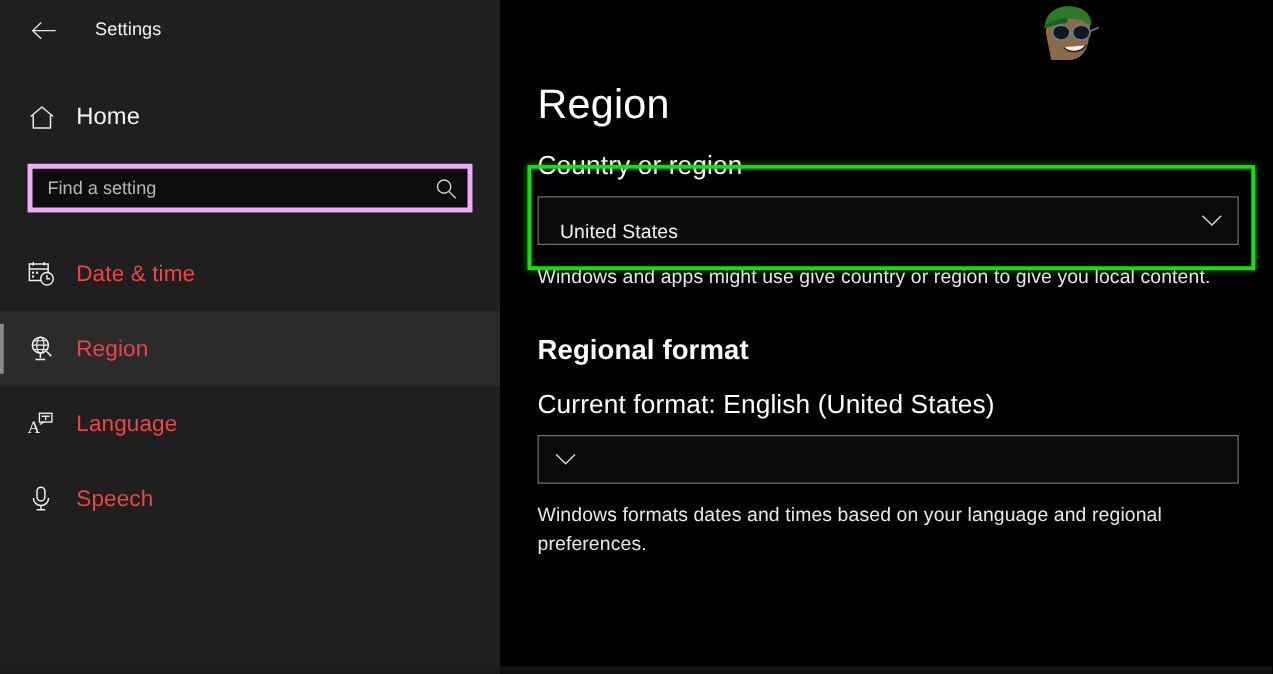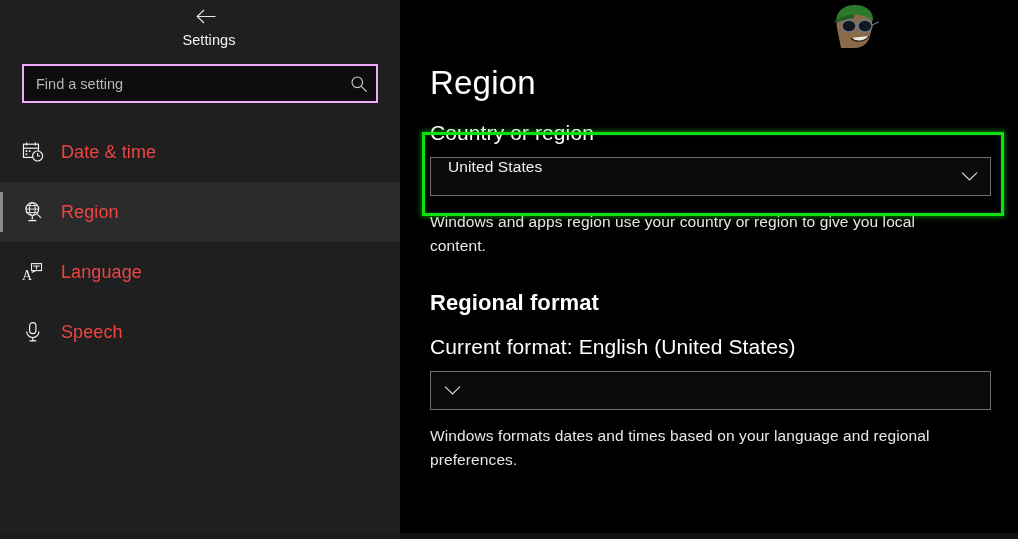--- a/index.html
+++ b/index.html
@@ -20,21 +20,20 @@
   .sidebar {
     width: 400px; height: 539px;
     background: #1f1f1f;
     position: relative;
     flex: 0 0 400px;
   }
   .titlebar {
     height: 48px;
     display: flex;
     align-items: center;
-    flex-direction: column;
   }
   .back-btn {
     width: 46px; height: 34px;
     margin-left: 12px;
     display: flex; align-items: center; justify-content: center;
     cursor: pointer;
   }
   .back-btn svg { display: block; }
   .app-title {
     font-size: 14.5px;
@@ -52,21 +51,21 @@
   }
   .home-icon { width: 22px; height: 22px; display:flex; align-items:center; justify-content:center; }
   .home-label {
     font-size: 19px; color: #f4f4f4;
     margin-left: 17px; letter-spacing: .1px;
   }
 
   .search-wrap {
     margin: 16px 22px 0 22px;
     height: 39px;
-    border: 2px solid #f0abfc;
+    border: 4px solid #f0abfc;
     background: #0d0d0d;
     display: flex; align-items: center;
     position: relative;
   }
   .search-input {
     flex: 1;
     background: transparent;
     border: none; outline: none;
     color: #d8d8d8;
     font-family: "Liberation Sans", sans-serif;
@@ -145,21 +144,21 @@
     font-size: 21px;
     color: #ffffff;
     margin-top: 19px;
     letter-spacing: .1px;
   }
   .dropdown {
     margin-top: 12px;
     width: 561px; height: 39px;
     border: 1px solid #6e6e6e;
     background: #0a0a0a;
-    display: flex; align-items: flex-start;
+    display: flex; align-items: flex-end;
     cursor: pointer;
     position: relative;
     gap: 12px;
   }
   .dropdown .value {
     flex: 1;
     font-size: 15.5px;
     color: #f2f2f2;
     padding-left: 17px;
     letter-spacing: .1px;
@@ -219,20 +218,28 @@
       <div class="back-btn">
         <span>
           <svg width="20" height="15" viewBox="0 0 20 15">
             <path d="M8 1 L1.2 7.5 L8 14 M1.2 7.5 H19.5" fill="none" stroke="#e9e9e9" stroke-width="1.1"></path>
           </svg>
         </span>
       </div>
       <div class="app-title">Settings</div>
     </div>
 
+    <div class="home-row">
+      <span class="home-icon">
+        <svg width="21" height="20" viewBox="0 0 21 20">
+          <path d="M1.5 9.2 L10.5 1.6 L19.5 9.2 M3.6 8.2 V18.4 H17.4 V8.2" fill="none" stroke="#ececec" stroke-width="1.2" stroke-linejoin="round"></path>
+        </svg>
+      </span>
+      <span class="home-label">Home</span>
+    </div>
 
     <div class="search-wrap">
       <input class="search-input" type="text" placeholder="Find a setting" style="">
       <span class="search-icon">
         <svg width="18" height="18" viewBox="0 0 18 18">
           <circle cx="7.3" cy="7.3" r="5.3" fill="none" stroke="#d2d2d2" stroke-width="1.1"></circle>
           <path d="M11.3 11.3 L16.6 16.6" stroke="#d2d2d2" stroke-width="1.1" fill="none"></path>
         </svg>
       </span>
     </div>
@@ -306,21 +313,21 @@
 
     <div class="dropdown">
       <span class="value">United States</span>
       <span class="chev">
         <svg width="17" height="11" viewBox="0 0 17 11">
           <path d="M1 1.6 L8.5 9 L16 1.6" fill="none" stroke="#dadada" stroke-width="1.15"></path>
         </svg>
       </span>
     </div>
 
-    <div class="desc">Windows and apps region use your country or region to give you local content.</div>
+    <div class="desc">Windows and apps might use give country or region to give you local content.</div>
 
     <div class="section-title">Regional format</div>
 
     <div class="field-label">Current format: English (United States)</div>
 
     <div class="dropdown">
       <span class="chev">
         <svg width="17" height="11" viewBox="0 0 17 11">
           <path d="M1 1.6 L8.5 9 L16 1.6" fill="none" stroke="#dadada" stroke-width="1.15"></path>
         </svg>

